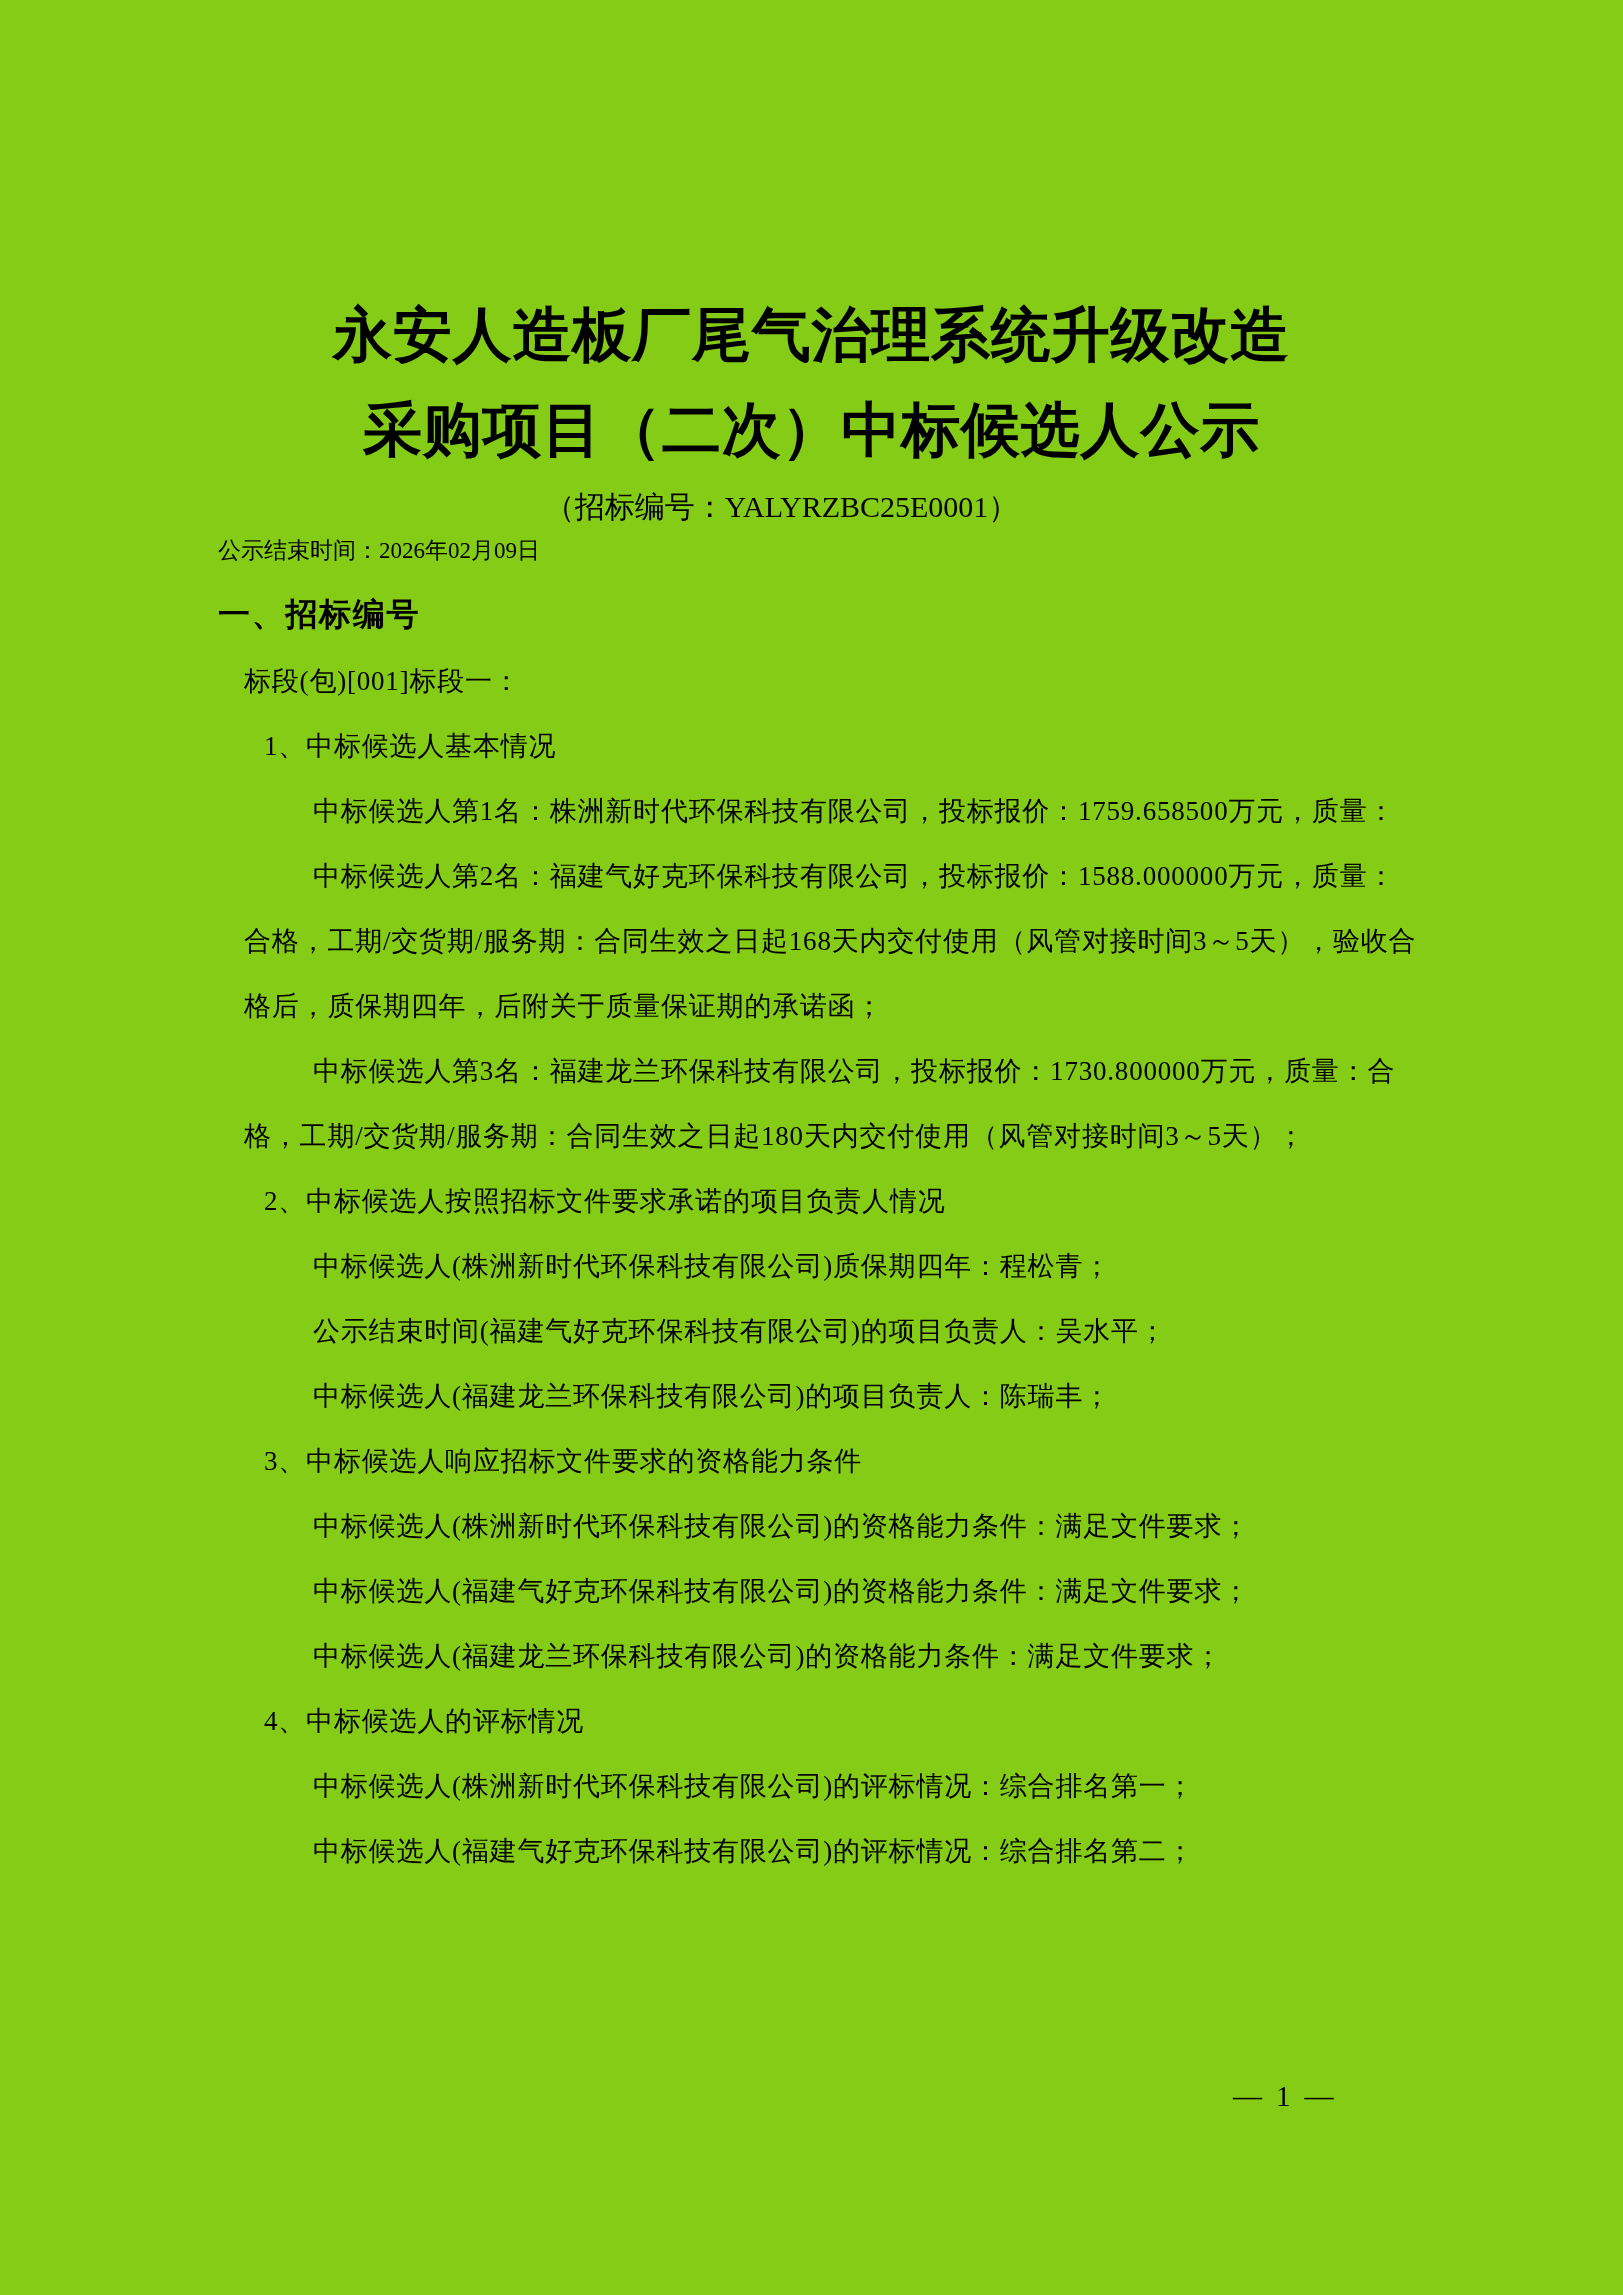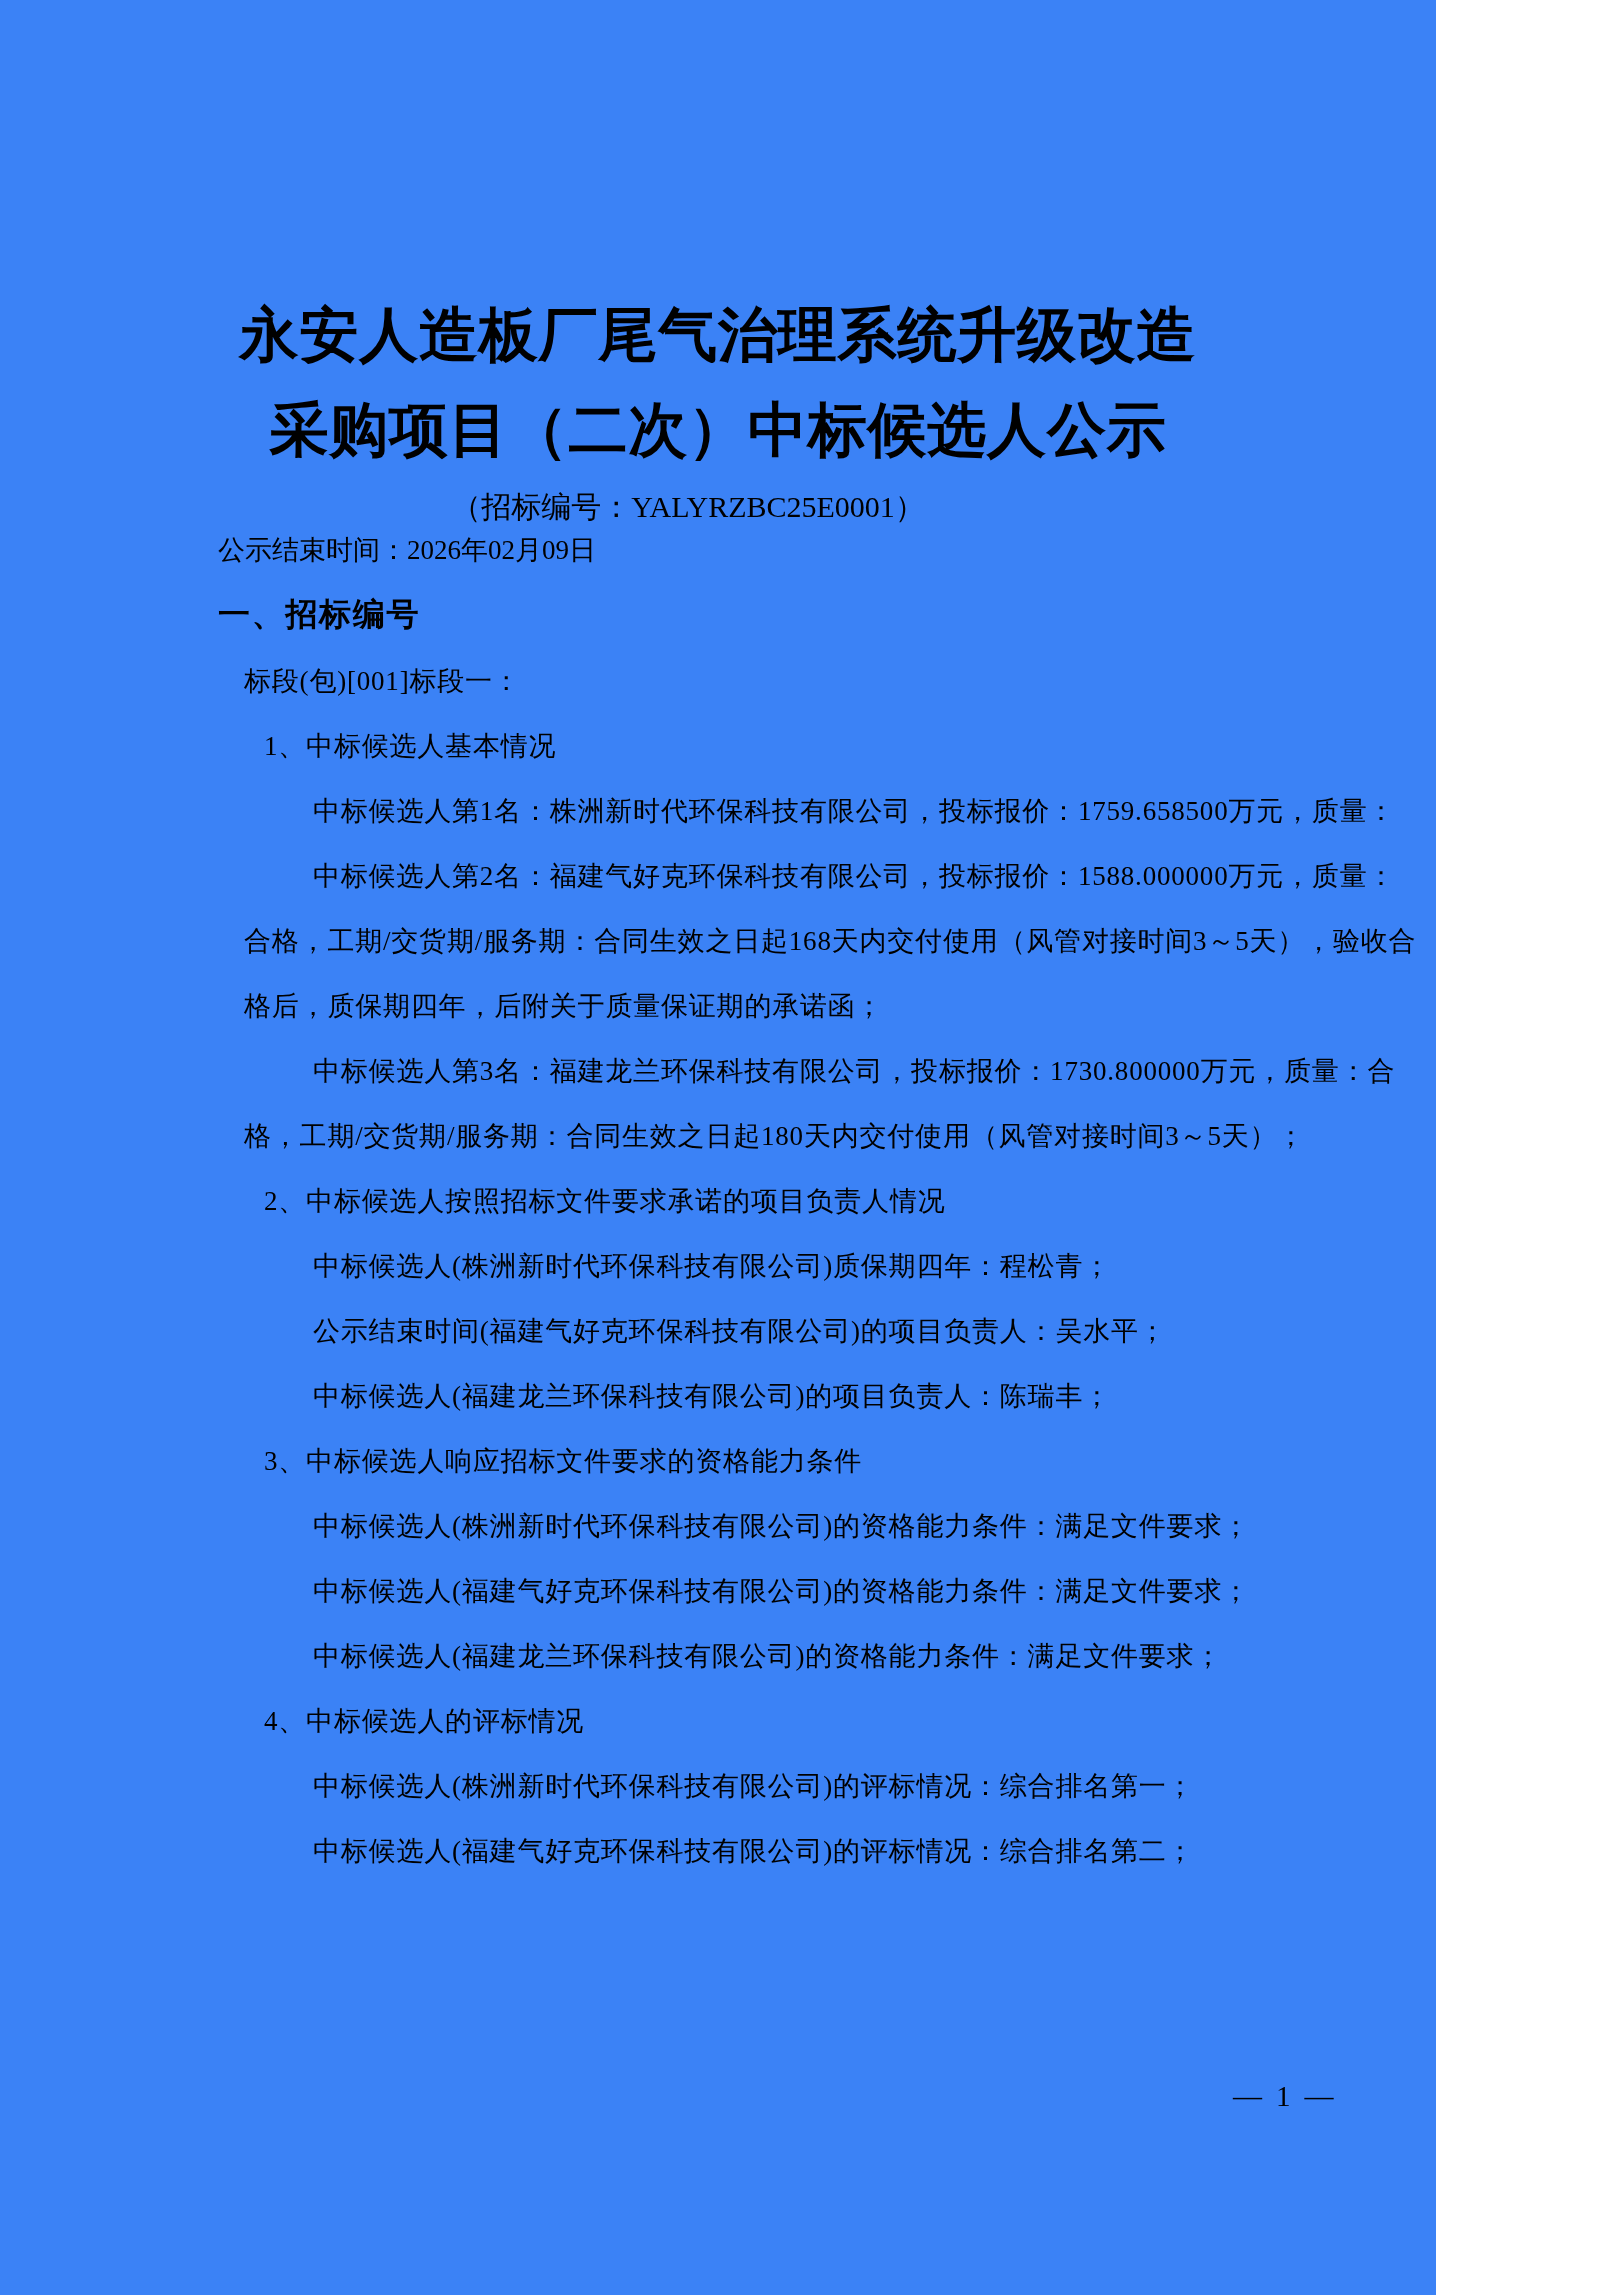--- a/index.html
+++ b/index.html
@@ -2,23 +2,23 @@
 <html style="font-size:13.5px"><head>
 <meta charset="utf-8">
 <style>
   html, body {
     margin: 0;
     padding: 0;
     background: #ffffff;
   }
   .page {
     position: relative;
-    width: 1436px;
+    width: 1623px;
     height: 2295px;
-    background: #3b82f6;
+    background: #84cc16;
     color: #000000;
     font-family: "Liberation Serif", "DejaVu Serif", serif;
     overflow: hidden;
   }
   .doc-title {
     position: absolute;
     top: 288px;
     left: 0;
     width: 100%;
     margin: 0;
@@ -37,21 +37,21 @@
     text-align: center;
     font-size: 30px;
     line-height: 41px;
     transform: translateX(-30px);
     white-space: nowrap;
   }
   .deadline {
     position: absolute;
     top: 531px;
     left: 218px;
-    font-size: 27px;
+    font-size: 23px;
     line-height: 39px;
     white-space: nowrap;
   }
   .section-heading {
     position: absolute;
     top: 592px;
     left: 218px;
     font-size: 32px;
     line-height: 44px;
     font-weight: bold;

